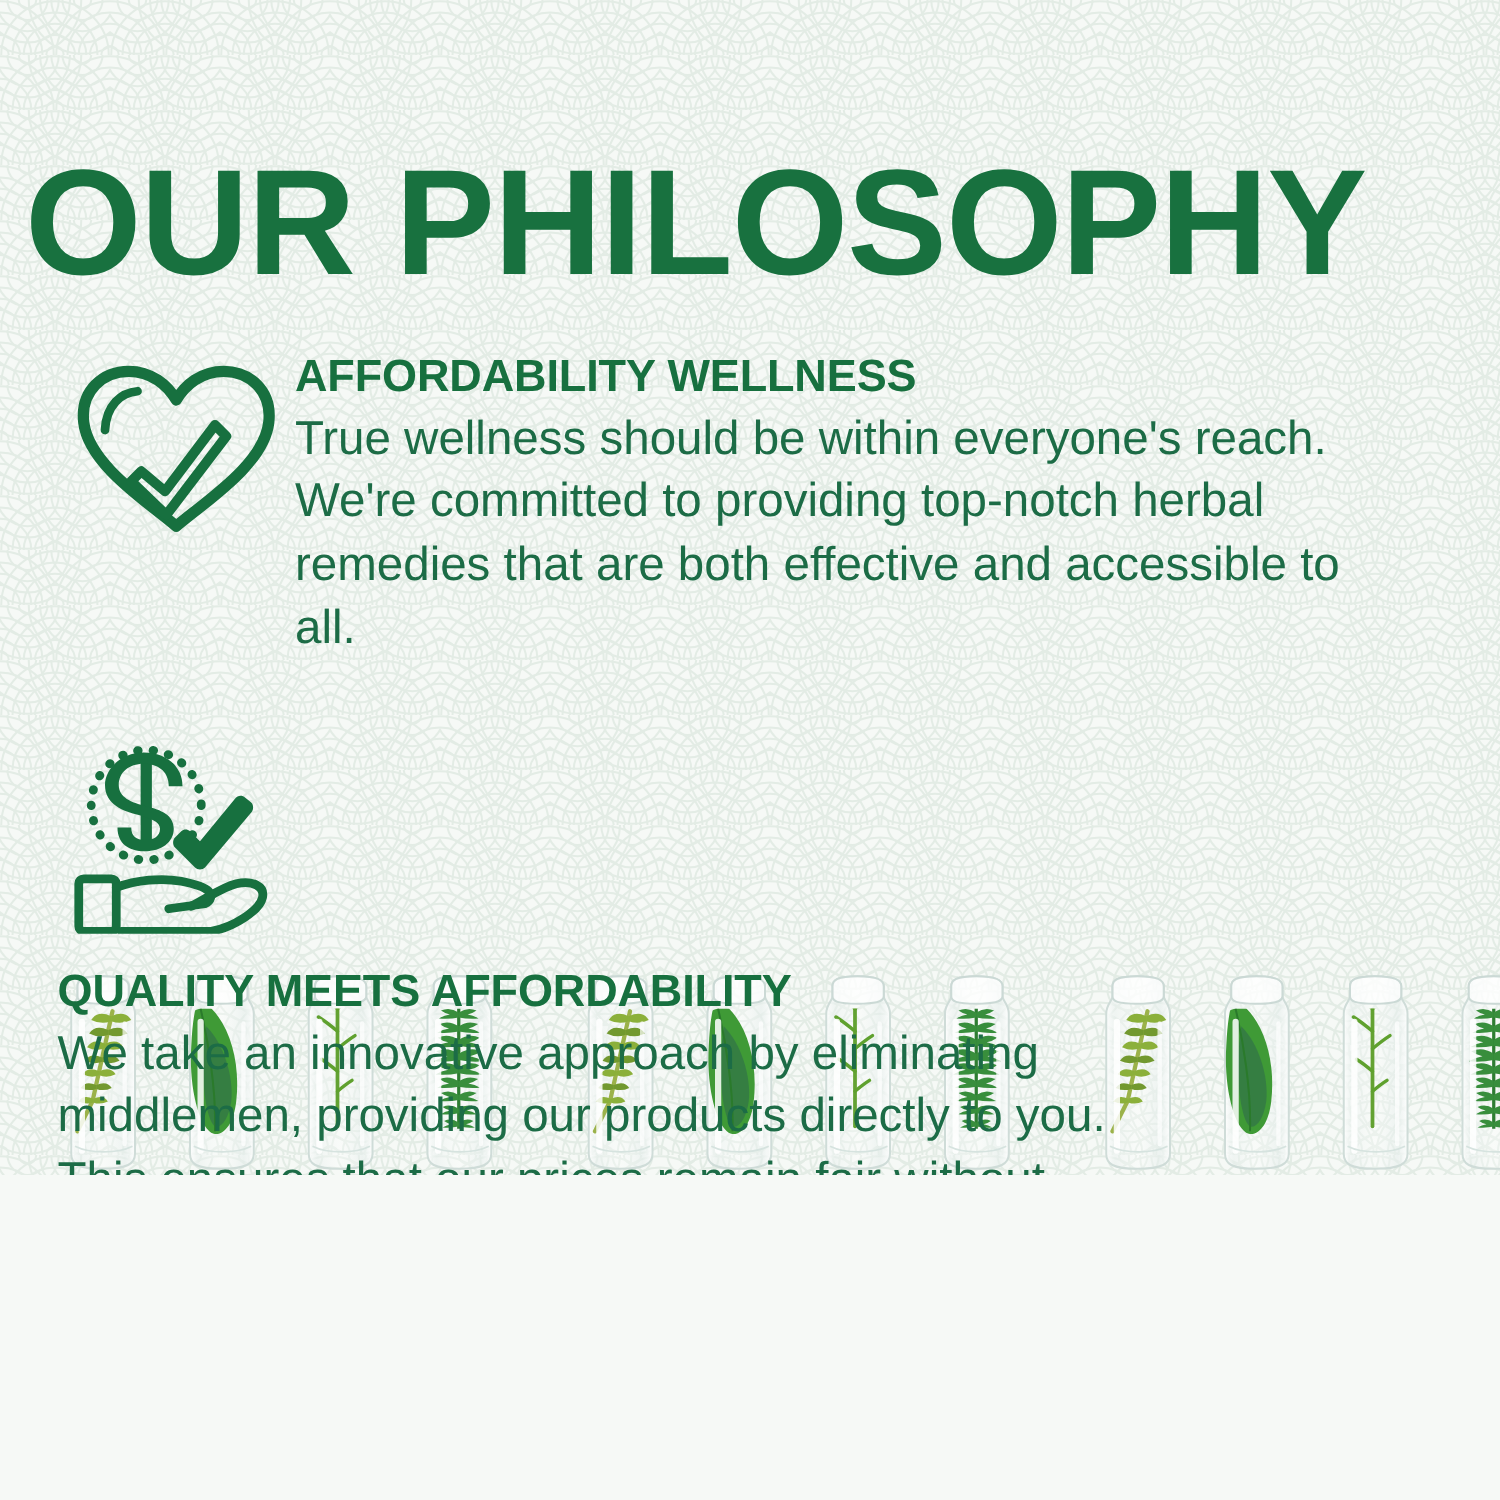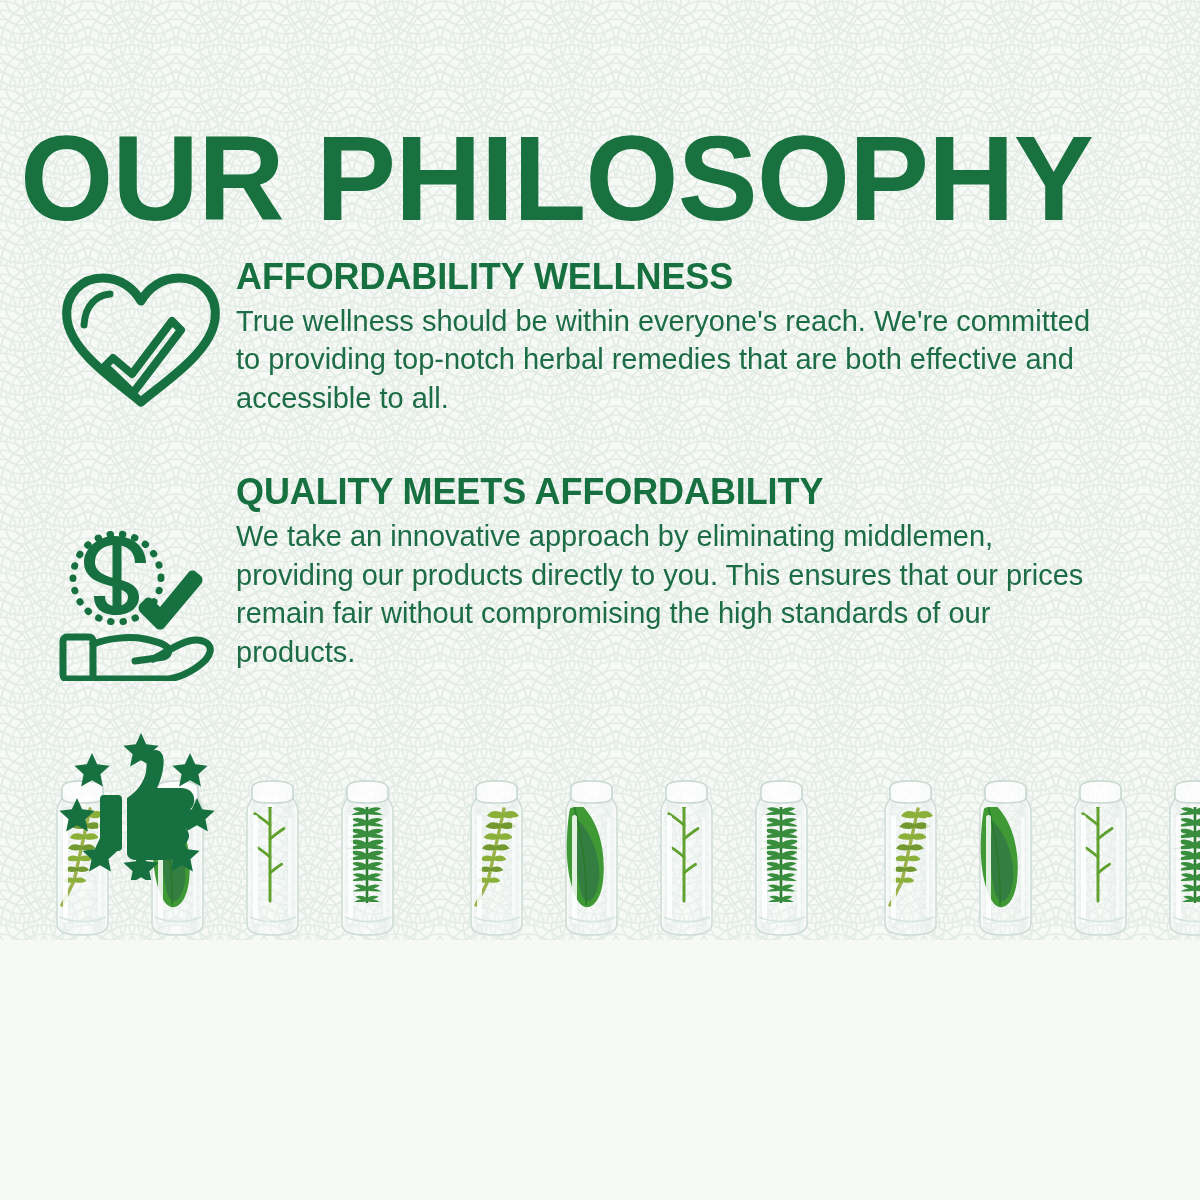--- a/index.html
+++ b/index.html
@@ -59,24 +59,25 @@
   .features {
     position: absolute;
     left: 0;
     top: 252px;
     width: 1200px;
     z-index: 3;
   }
   .feature {
     position: relative;
     display: flex;
-    align-items: flex-end;
+    align-items: flex-start;
     padding: 0 30px 0 46px;
     box-sizing: border-box;
     margin-bottom: 46px;
+    margin-top: 24px;
   }
   .feature-icon {
     flex: 0 0 190px;
     width: 190px;
     height: 160px;
     display: flex;
     align-items: flex-start;
     justify-content: center;
     padding-top: 14px;
     box-sizing: border-box;
@@ -95,30 +96,30 @@
     font-size: 36px;
     line-height: 1.05;
     letter-spacing: -0.1px;
     color: #17703f;
     margin: 0 0 6px 0;
     white-space: nowrap;
   }
   .feature-text {
     font-family: "Liberation Sans", sans-serif;
     font-weight: normal;
-    font-size: 29px;
+    font-size: 38px;
     line-height: 1.33;
     color: #1c6c46;
     margin: 0;
     max-width: 880px;
   }
 
   
   #feature-row-0 { margin-bottom: 50px; }
-  #feature-row-1 { margin-bottom: 44px; }
+  #feature-row-1 { margin-bottom: 44px; flex-direction: column; }
   #feature-row-2 { margin-bottom: 0; }
 
   
   .vial-strip {
     position: absolute;
     left: 0;
     bottom: 0;
     width: 1200px;
     height: 175px;
     z-index: 2;

